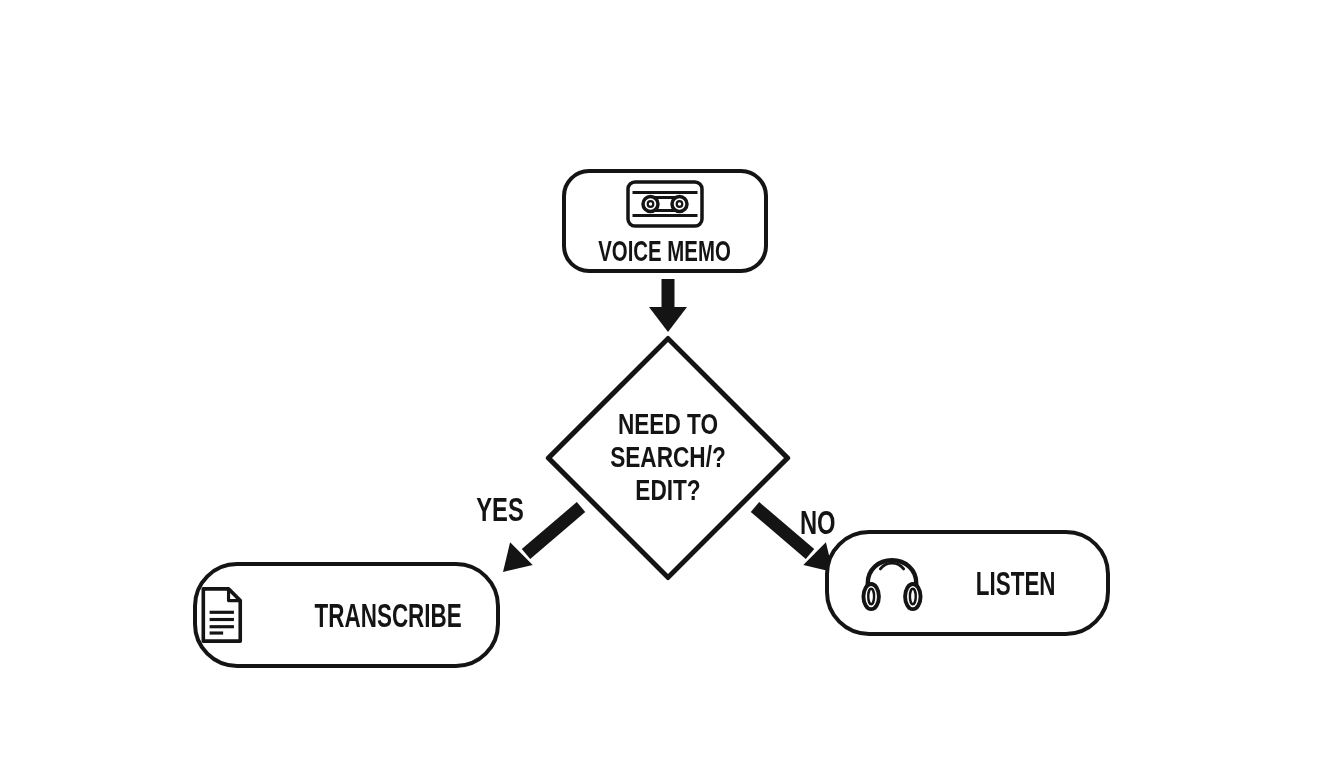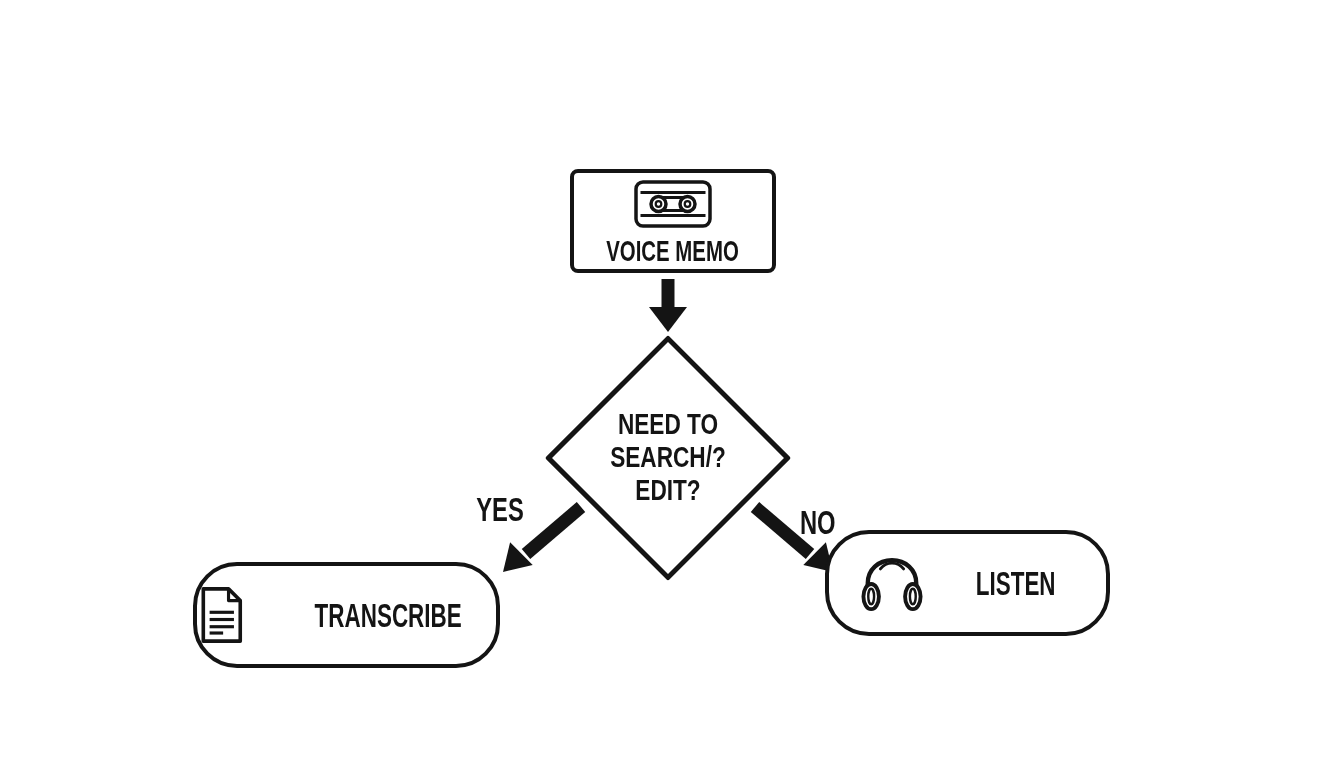--- a/index.html
+++ b/index.html
@@ -13,22 +13,22 @@
   
   .title { position:absolute; left:0; top:50px; width:100%; text-align:center;
            font-size:82px; line-height:82px; font-weight:bold; }
   .title .squeeze { transform:scaleX(0.62); letter-spacing:-1px; }
 
   
   .node { position:absolute; border:4px solid var(--ink,#141414); background:#ffffff;
           display:flex; align-items:center; justify-content:center; box-sizing:border-box; }
 
   
-  .start-node { left:562px; top:169px; width:206px; height:104px; border-radius:8px;
-                flex-direction:column; gap:8px; padding-top:4px;margin-left:8px; }
+  .start-node { left:562px; top:169px; width:206px; height:104px; border-radius:27px;
+                flex-direction:column; gap:8px; padding-top:4px; }
   .start-label { font-size:30px; line-height:30px; }
   .start-label .squeeze { transform:scaleX(0.68); }
 
   
   .diamond { position:absolute; left:581px; top:371px; width:174px; height:174px;
              border:5px solid var(--ink,#141414); background:#ffffff;
              transform:rotate(45deg); box-sizing:border-box; border-radius:2px; }
   .diamond-text { position:absolute; left:568px; top:408px; width:200px; text-align:center;
                   font-size:29px; line-height:33px; font-weight:bold;
                   transform:scaleX(0.78); transform-origin:center; }

